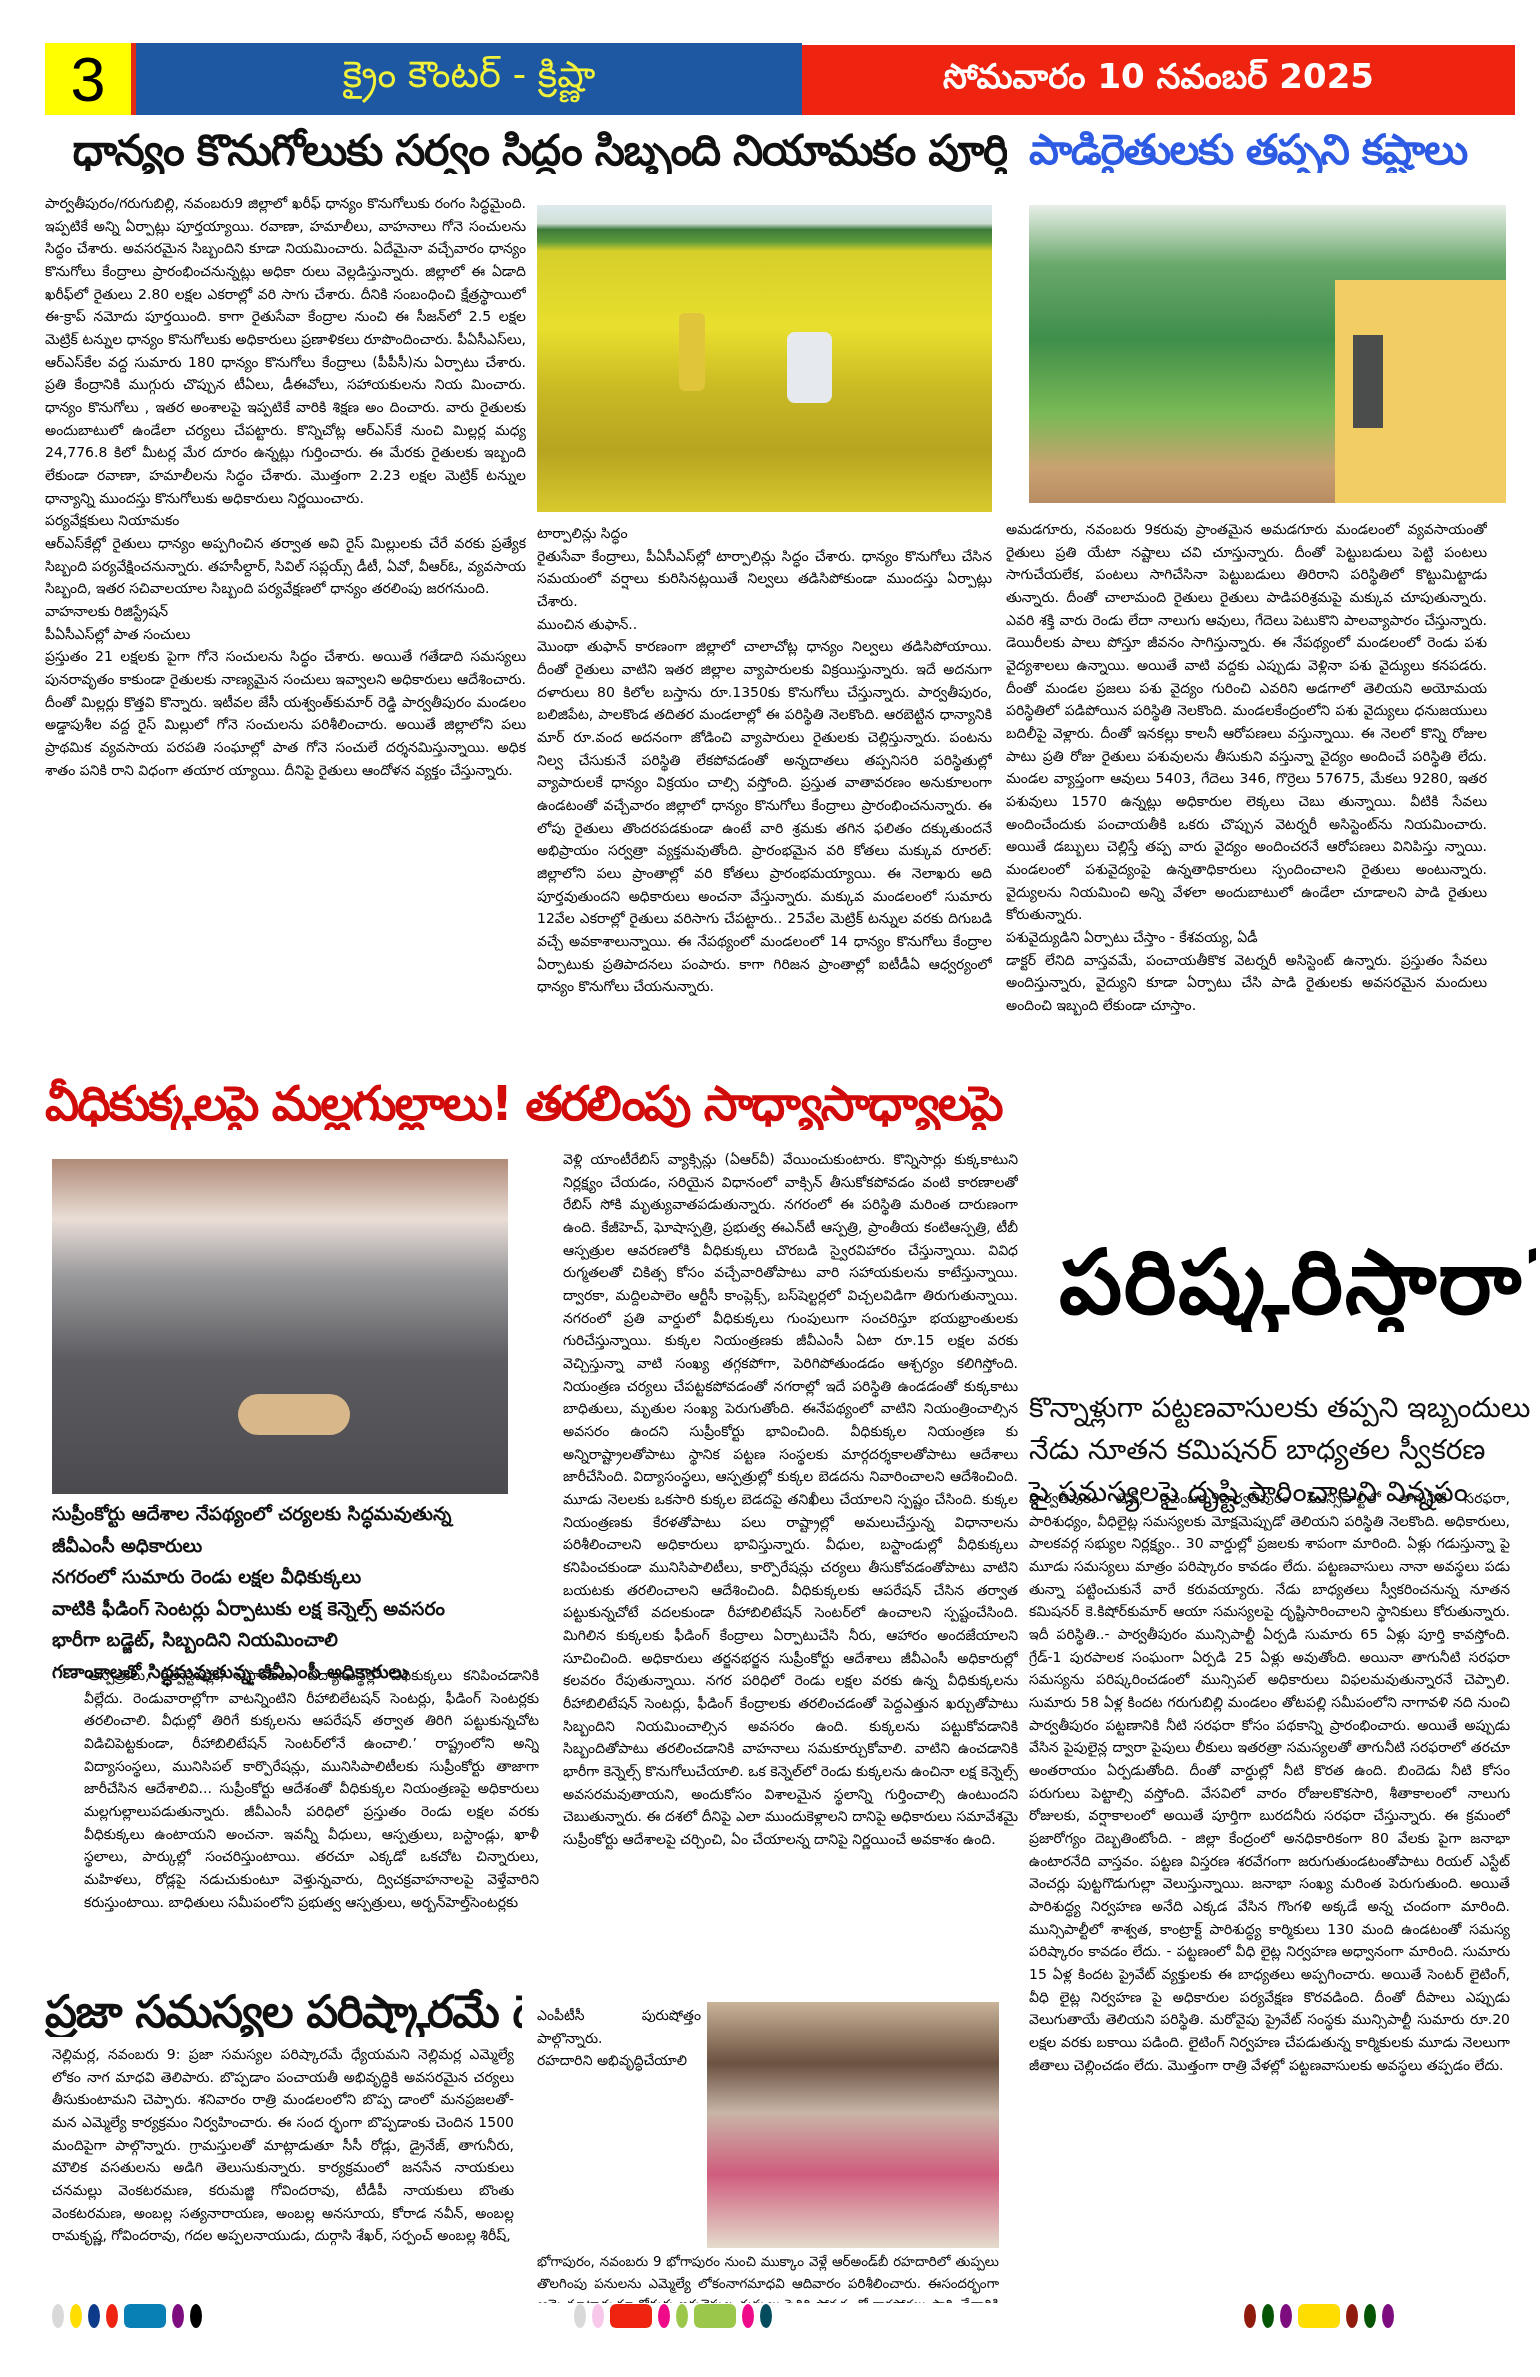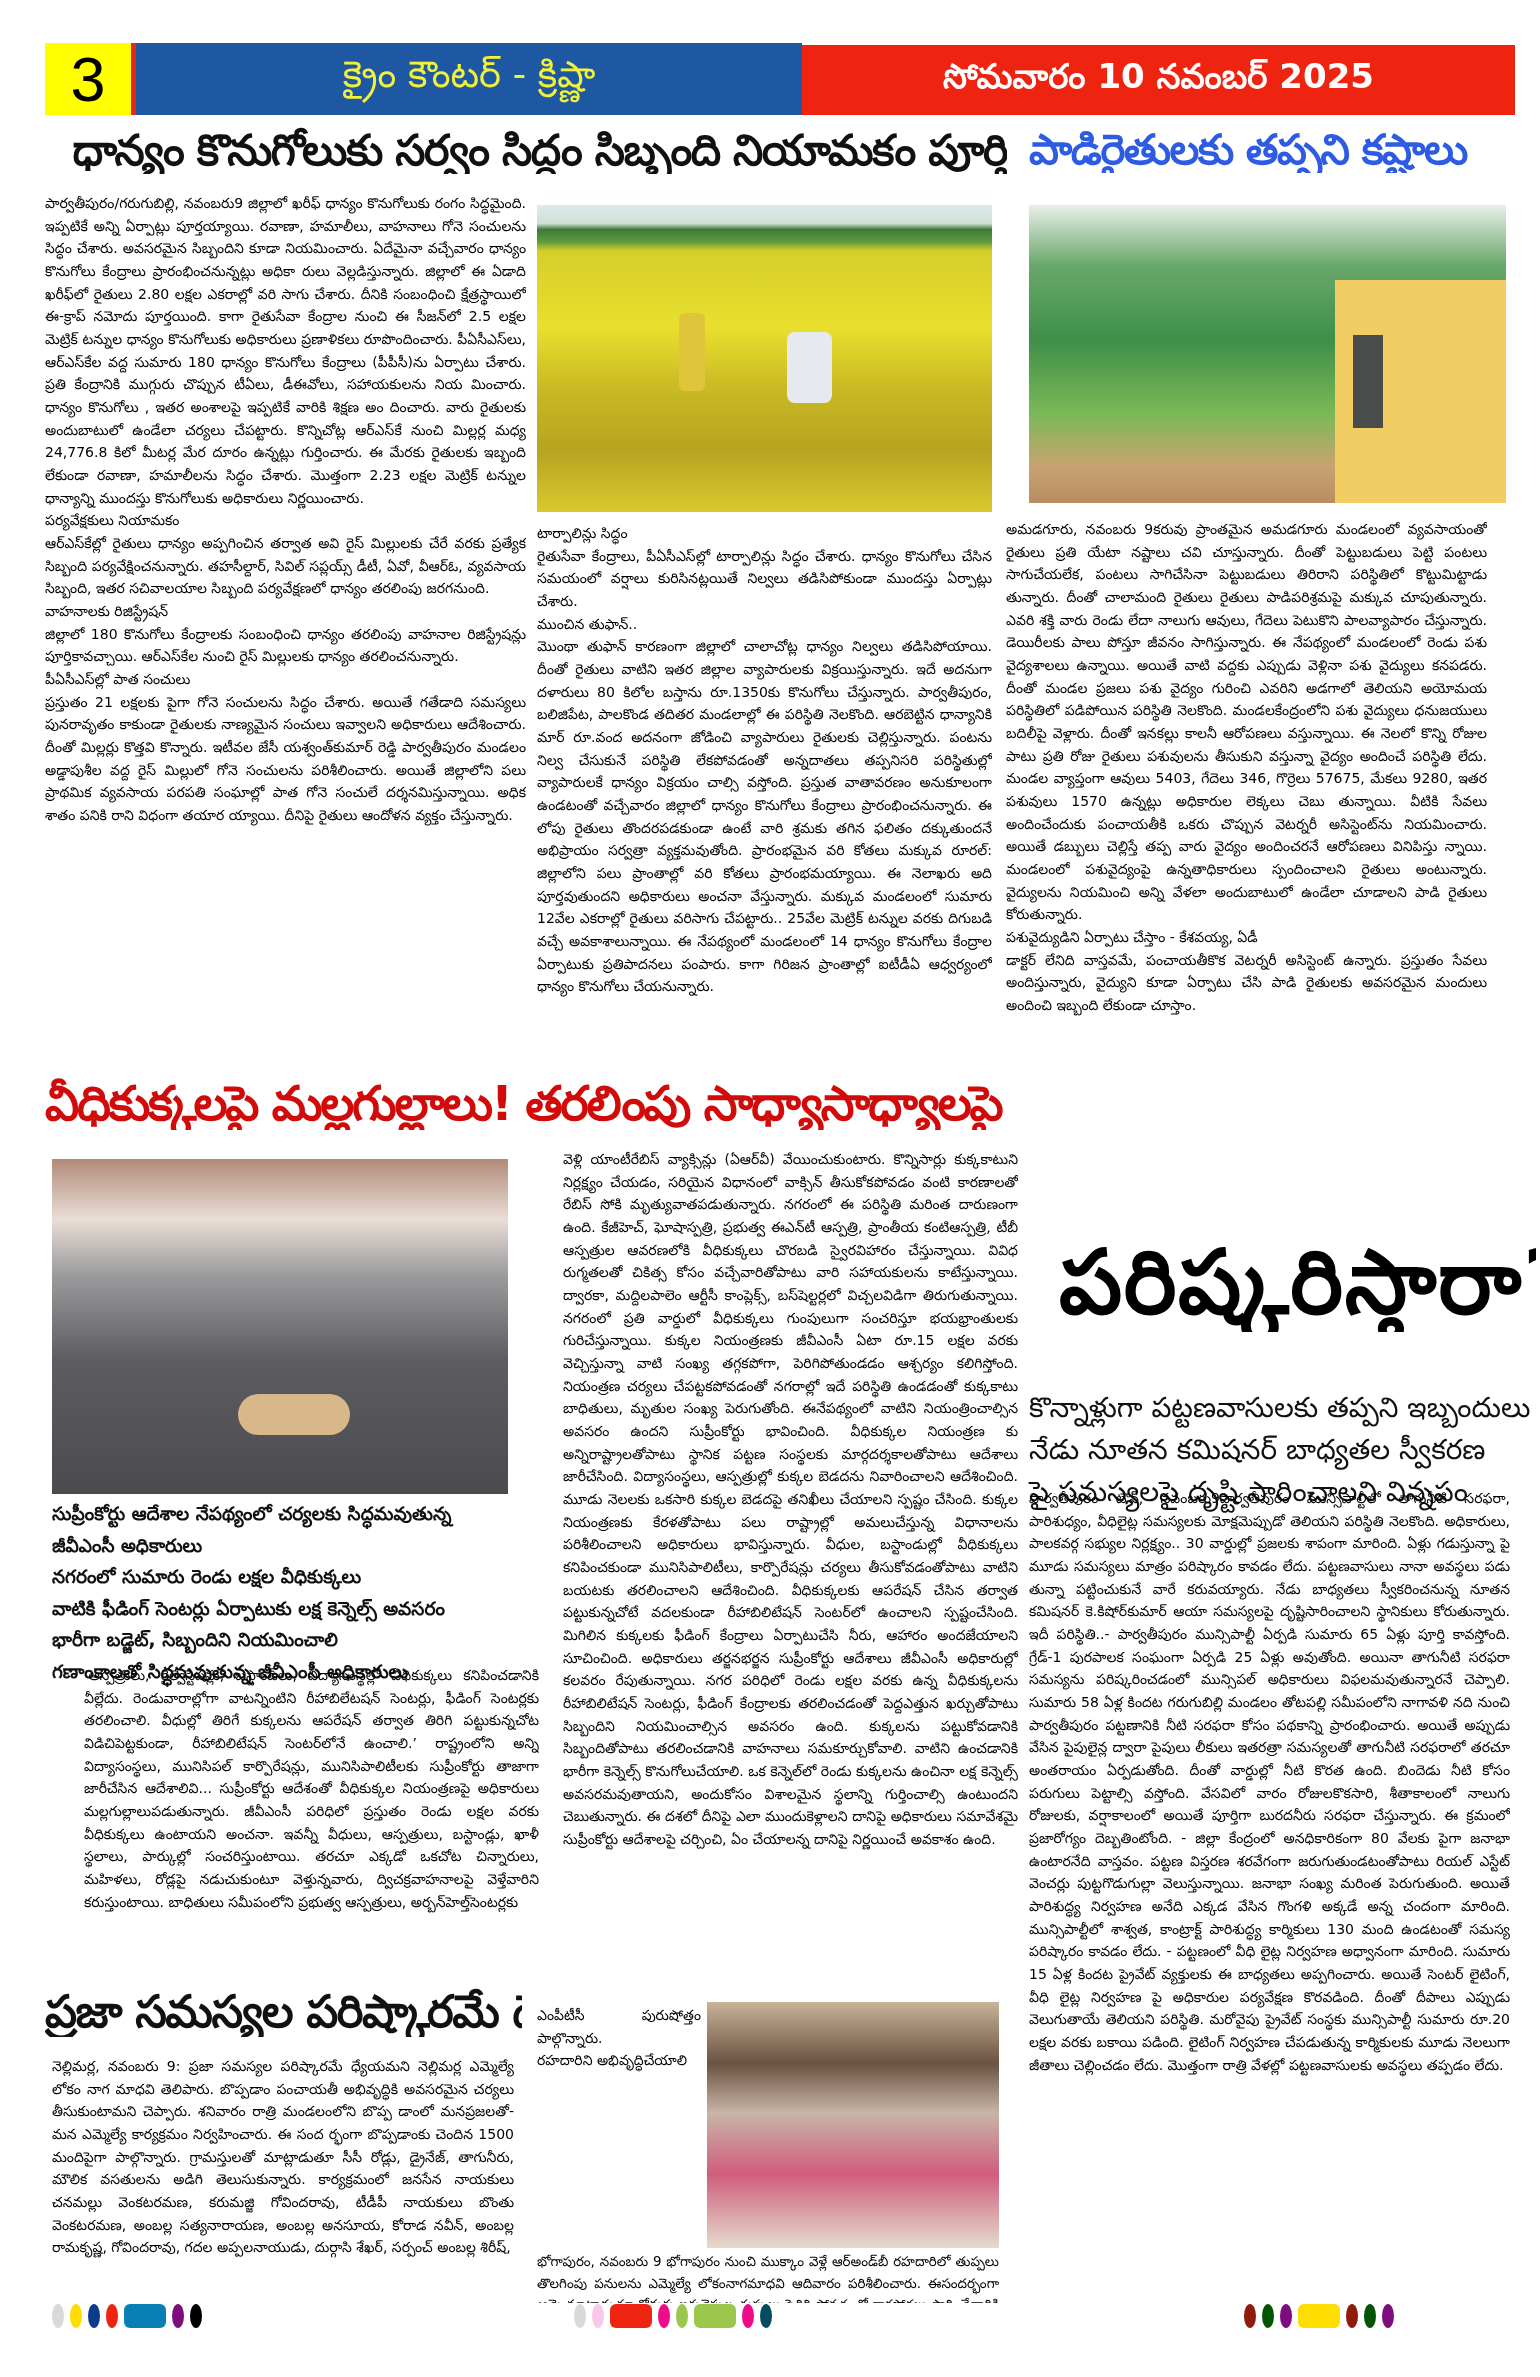--- a/index.html
+++ b/index.html
@@ -49,21 +49,20 @@
 <div class="abs hdr-num">3</div>
 <div class="abs hdr-sec">క్రైం కౌంటర్ - క్రిష్ణా</div>
 <div class="abs hdr-date">సోమవారం 10 నవంబర్ 2025</div>
 
 <div class="abs hl hl-main1">ధాన్యం కొనుగోలుకు సర్వం సిద్ధం సిబ్బంది నియామకం పూర్తి</div>
 <div class="abs col" style="left:45px;top:192px;width:481px;height:857px;">
   <p>పార్వతీపురం/గరుగుబిల్లి, నవంబరు9 జిల్లాలో ఖరీఫ్ ధాన్యం కొనుగోలుకు రంగం సిద్ధమైంది. ఇప్పటికే అన్ని ఏర్పాట్లు పూర్తయ్యాయి. రవాణా, హమాలీలు, వాహనాలు గోనె సంచులను సిద్ధం చేశారు. అవసరమైన సిబ్బందిని కూడా నియమించారు. ఏదేమైనా వచ్చేవారం ధాన్యం కొనుగోలు కేంద్రాలు ప్రారంభించనున్నట్లు అధికా రులు వెల్లడిస్తున్నారు. జిల్లాలో ఈ ఏడాది ఖరీఫ్‌లో రైతులు 2.80 లక్షల ఎకరాల్లో వరి సాగు చేశారు. దీనికి సంబంధించి క్షేత్రస్థాయిలో ఈ-క్రాప్ నమోదు పూర్తయింది. కాగా రైతుసేవా కేంద్రాల నుంచి ఈ సీజన్‌లో 2.5 లక్షల మెట్రిక్ టన్నుల ధాన్యం కొనుగోలుకు అధికారులు ప్రణాళికలు రూపొందించారు. పీఏసీఎస్‌లు, ఆర్‌ఎస్‌కేల వద్ద సుమారు 180 ధాన్యం కొనుగోలు కేంద్రాలు (పీపీసీ)ను ఏర్పాటు చేశారు. ప్రతి కేంద్రానికి ముగ్గురు చొప్పున టీఏలు, డీఈవోలు, సహాయకులను నియ మించారు. ధాన్యం కొనుగోలు , ఇతర అంశాలపై ఇప్పటికే వారికి శిక్షణ అం దించారు. వారు రైతులకు అందుబాటులో ఉండేలా చర్యలు చేపట్టారు. కొన్నిచోట్ల ఆర్‌ఎస్‌కే నుంచి మిల్లర్ల మధ్య 24,776.8 కిలో మీటర్ల మేర దూరం ఉన్నట్లు గుర్తించారు. ఈ మేరకు రైతులకు ఇబ్బంది లేకుండా రవాణా, హమాలీలను సిద్ధం చేశారు. మొత్తంగా 2.23 లక్షల మెట్రిక్ టన్నుల ధాన్యాన్ని ముందస్తు కొనుగోలుకు అధికారులు నిర్ణయించారు.</p>
   <p class="sh">పర్యవేక్షకులు నియామకం</p>
   <p>ఆర్‌ఎస్‌కేల్లో రైతులు ధాన్యం అప్పగించిన తర్వాత అవి రైస్ మిల్లులకు చేరే వరకు ప్రత్యేక సిబ్బంది పర్యవేక్షించనున్నారు. తహసీల్దార్, సివిల్ సప్లయ్స్ డీటీ, ఏవో, వీఆర్‌ఓ, వ్యవసాయ సిబ్బంది, ఇతర సచివాలయాల సిబ్బంది పర్యవేక్షణలో ధాన్యం తరలింపు జరగనుంది.</p>
   <p class="sh">వాహనాలకు రిజిస్ట్రేషన్</p>
-  <p>జిల్లాలో 180 కొనుగోలు కేంద్రాలకు సంబంధించి ధాన్యం తరలింపు వాహనాల రిజిస్ట్రేషన్లు పూర్తికావచ్చాయి. ఆర్‌ఎస్‌కేల నుంచి రైస్ మిల్లులకు ధాన్యం తరలించనున్నారు.</p>
   <p class="sh">పీఏసీఎస్‌ల్లో పాత సంచులు</p>
   <p>ప్రస్తుతం 21 లక్షలకు పైగా గోనె సంచులను సిద్ధం చేశారు. అయితే గతేడాది సమస్యలు పునరావృతం కాకుండా రైతులకు నాణ్యమైన సంచులు ఇవ్వాలని అధికారులు ఆదేశించారు. దీంతో మిల్లర్లు కొత్తవి కొన్నారు. ఇటీవల జేసీ యశ్వంత్‌కుమార్ రెడ్డి పార్వతీపురం మండలం అడ్డాపుశీల వద్ద రైస్ మిల్లులో గోనె సంచులను పరిశీలించారు. అయితే జిల్లాలోని పలు ప్రాథమిక వ్యవసాయ పరపతి సంఘాల్లో పాత గోనె సంచులే దర్శనమిస్తున్నాయి. అధిక శాతం పనికి రాని విధంగా తయార య్యాయి. దీనిపై రైతులు ఆందోళన వ్యక్తం చేస్తున్నారు.</p>
 </div>
 <div class="abs photo paddy">
   <div class="fig1"></div>
   <div class="fig2"></div>
 </div>
 <div class="abs col" style="left:537px;top:522px;width:455px;height:522px;">
   <p class="sh">టార్పాలిన్లు సిద్ధం</p>
   <p>రైతుసేవా కేంద్రాలు, పీఏసీఎస్‌ల్లో టార్పాలిన్లు సిద్ధం చేశారు. ధాన్యం కొనుగోలు చేసిన సమయంలో వర్షాలు కురిసినట్లయితే నిల్వలు తడిసిపోకుండా ముందస్తు ఏర్పాట్లు చేశారు.</p>
@@ -104,21 +103,21 @@
 <div class="abs deck">
   <div>కొన్నాళ్లుగా పట్టణవాసులకు తప్పని ఇబ్బందులు</div>
   <div>నేడు నూతన కమిషనర్ బాధ్యతల స్వీకరణ</div>
   <div>పై సమస్యలపై దృష్టి సారించాలని విన్నపం</div>
 </div>
 <div class="abs col" style="left:1029px;top:1487px;width:481px;height:790px;">
   <p>పార్వతీపురం టౌన్, నవంబరు9పార్వతీపురం మున్సిపాల్టీలో తాగునీటి సరఫరా, పారిశుధ్యం, వీధిలైట్ల సమస్యలకు మోక్షమెప్పుడో తెలియని పరిస్థితి నెలకొంది. అధికారులు, పాలకవర్గ సభ్యుల నిర్లక్ష్యం.. 30 వార్డుల్లో ప్రజలకు శాపంగా మారింది. ఏళ్లు గడుస్తున్నా పై మూడు సమస్యలు మాత్రం పరిష్కారం కావడం లేదు. పట్టణవాసులు నానా అవస్థలు పడు తున్నా పట్టించుకునే వారే కరువయ్యారు. నేడు బాధ్యతలు స్వీకరించనున్న నూతన కమిషనర్ కె.కిషోర్‌కుమార్ ఆయా సమస్యలపై దృష్టిసారించాలని స్థానికులు కోరుతున్నారు. ఇదీ పరిస్థితి..- పార్వతీపురం మున్సిపాల్టీ ఏర్పడి సుమారు 65 ఏళ్లు పూర్తి కావస్తోంది. గ్రేడ్-1 పురపాలక సంఘంగా ఏర్పడి 25 ఏళ్లు అవుతోంది. అయినా తాగునీటి సరఫరా సమస్యను పరిష్కరించడంలో మున్సిపల్ అధికారులు విఫలమవుతున్నారనే చెప్పాలి. సుమారు 58 ఏళ్ల కిందట గరుగుబిల్లి మండలం తోటపల్లి సమీపంలోని నాగావళి నది నుంచి పార్వతీపురం పట్టణానికి నీటి సరఫరా కోసం పథకాన్ని ప్రారంభించారు. అయితే అప్పుడు వేసిన పైపులైన్ల ద్వారా పైపులు లీకులు ఇతరత్రా సమస్యలతో తాగునీటి సరఫరాలో తరచూ అంతరాయం ఏర్పడుతోంది. దీంతో వార్డుల్లో నీటి కొరత ఉంది. బిందెడు నీటి కోసం పరుగులు పెట్టాల్సి వస్తోంది. వేసవిలో వారం రోజులకొకసారి, శీతాకాలంలో నాలుగు రోజులకు, వర్షాకాలంలో అయితే పూర్తిగా బురదనీరు సరఫరా చేస్తున్నారు. ఈ క్రమంలో ప్రజారోగ్యం దెబ్బతింటోంది. - జిల్లా కేంద్రంలో అనధికారికంగా 80 వేలకు పైగా జనాభా ఉంటారనేది వాస్తవం. పట్టణ విస్తరణ శరవేగంగా జరుగుతుండటంతోపాటు రియల్ ఎస్టేట్ వెంచర్లు పుట్టగొడుగుల్లా వెలుస్తున్నాయి. జనాభా సంఖ్య మరింత పెరుగుతుంది. అయితే పారిశుద్ధ్య నిర్వహణ అనేది ఎక్కడ వేసిన గొంగళి అక్కడే అన్న చందంగా మారింది. మున్సిపాల్టీలో శాశ్వత, కాంట్రాక్ట్ పారిశుద్ధ్య కార్మికులు 130 మంది ఉండటంతో సమస్య పరిష్కారం కావడం లేదు. - పట్టణంలో వీధి లైట్ల నిర్వహణ అధ్వానంగా మారింది. సుమారు 15 ఏళ్ల కిందట ప్రైవేట్ వ్యక్తులకు ఈ బాధ్యతలు అప్పగించారు. అయితే సెంటర్ లైటింగ్, వీధి లైట్ల నిర్వహణ పై అధికారుల పర్యవేక్షణ కొరవడింది. దీంతో దీపాలు ఎప్పుడు వెలుగుతాయే తెలియని పరిస్థితి. మరోవైపు ప్రైవేట్ సంస్థకు మున్సిపాల్టీ సుమారు రూ.20 లక్షల వరకు బకాయి పడింది. లైటింగ్ నిర్వహణ చేపడుతున్న కార్మికులకు మూడు నెలలుగా జీతాలు చెల్లించడం లేదు. మొత్తంగా రాత్రి వేళల్లో పట్టణవాసులకు అవస్థలు తప్పడం లేదు.</p>
 </div>
 
 <div class="abs hl hl-sub">ప్రజా సమస్యల పరిష్కారమే ధ్యేయం</div>
-<div class="abs col" style="left:52px;top:2043px;width:462px;height:246px;margin-top:12px;">
+<div class="abs col" style="left:52px;top:2043px;width:462px;height:246px;">
   <p>నెల్లిమర్ల, నవంబరు 9: ప్రజా సమస్యల పరిష్కారమే ధ్యేయమని నెల్లిమర్ల ఎమ్మెల్యే లోకం నాగ మాధవి తెలిపారు. బొప్పడాం పంచాయతీ అభివృద్ధికి అవసరమైన చర్యలు తీసుకుంటామని చెప్పారు. శనివారం రాత్రి మండలంలోని బొప్ప డాంలో మనప్రజలతో- మన ఎమ్మెల్యే కార్యక్రమం నిర్వహించారు. ఈ సంద ర్భంగా బొప్పడాంకు చెందిన 1500 మందిపైగా పాల్గొన్నారు. గ్రామస్తులతో మాట్లాడుతూ సీసీ రోడ్లు, డ్రైనేజ్, తాగునీరు, మౌలిక వసతులను అడిగి తెలుసుకున్నారు. కార్యక్రమంలో జనసేన నాయకులు చనమల్లు వెంకటరమణ, కరుమజ్జి గోవిందరావు, టీడీపీ నాయకులు బొంతు వెంకటరమణ, అంబల్ల సత్యనారాయణ, అంబల్ల అనసూయ, కోరాడ నవీన్, అంబల్ల రామకృష్ణ, గోవిందరావు, గదల అప్పలనాయుడు, దుర్గాసి శేఖర్, సర్పంచ్ అంబల్ల శిరీష్,</p>
 </div>
 <div class="abs col" style="left:537px;top:2004px;width:164px;height:246px;">
   <p>ఎంపీటీసీ పురుషోత్తం పాల్గొన్నారు.</p>
   <p class="sh">రహదారిని అభివృద్ధిచేయాలి</p>
 </div>
 <div class="abs photo crowd"></div>
 <div class="abs col" style="left:537px;top:2132px;width:164px;height:112px;"></div>
 <div class="abs col" style="left:537px;top:2251px;width:462px;height:52px;font-size:13.4px;">
   <p>భోగాపురం, నవంబరు 9 భోగాపురం నుంచి ముక్కాం వెళ్లే ఆర్‌అండ్‌బీ రహదారిలో తుప్పలు తొలగింపు పనులను ఎమ్మెల్యే లోకంనాగమాధవి ఆదివారం పరిశీలించారు. ఈసందర్భంగా ఆమె మాట్లాడుతూ రోడ్డుకు ఇరువైపుల తుప్పలు పెరిగి పోవడంతో రాకపోకలు సాగించేవారికి ఇబ్బందికరంగా ఉందని తెలిపారు. వాహనచోదకులకు ఇబ్బందులుకలకుండా ఉండేలా తుప్పలు పూర్తిగా తొలగించి రహదారి అభివృద్ధి చేయాలని సూచించారు.</p>

